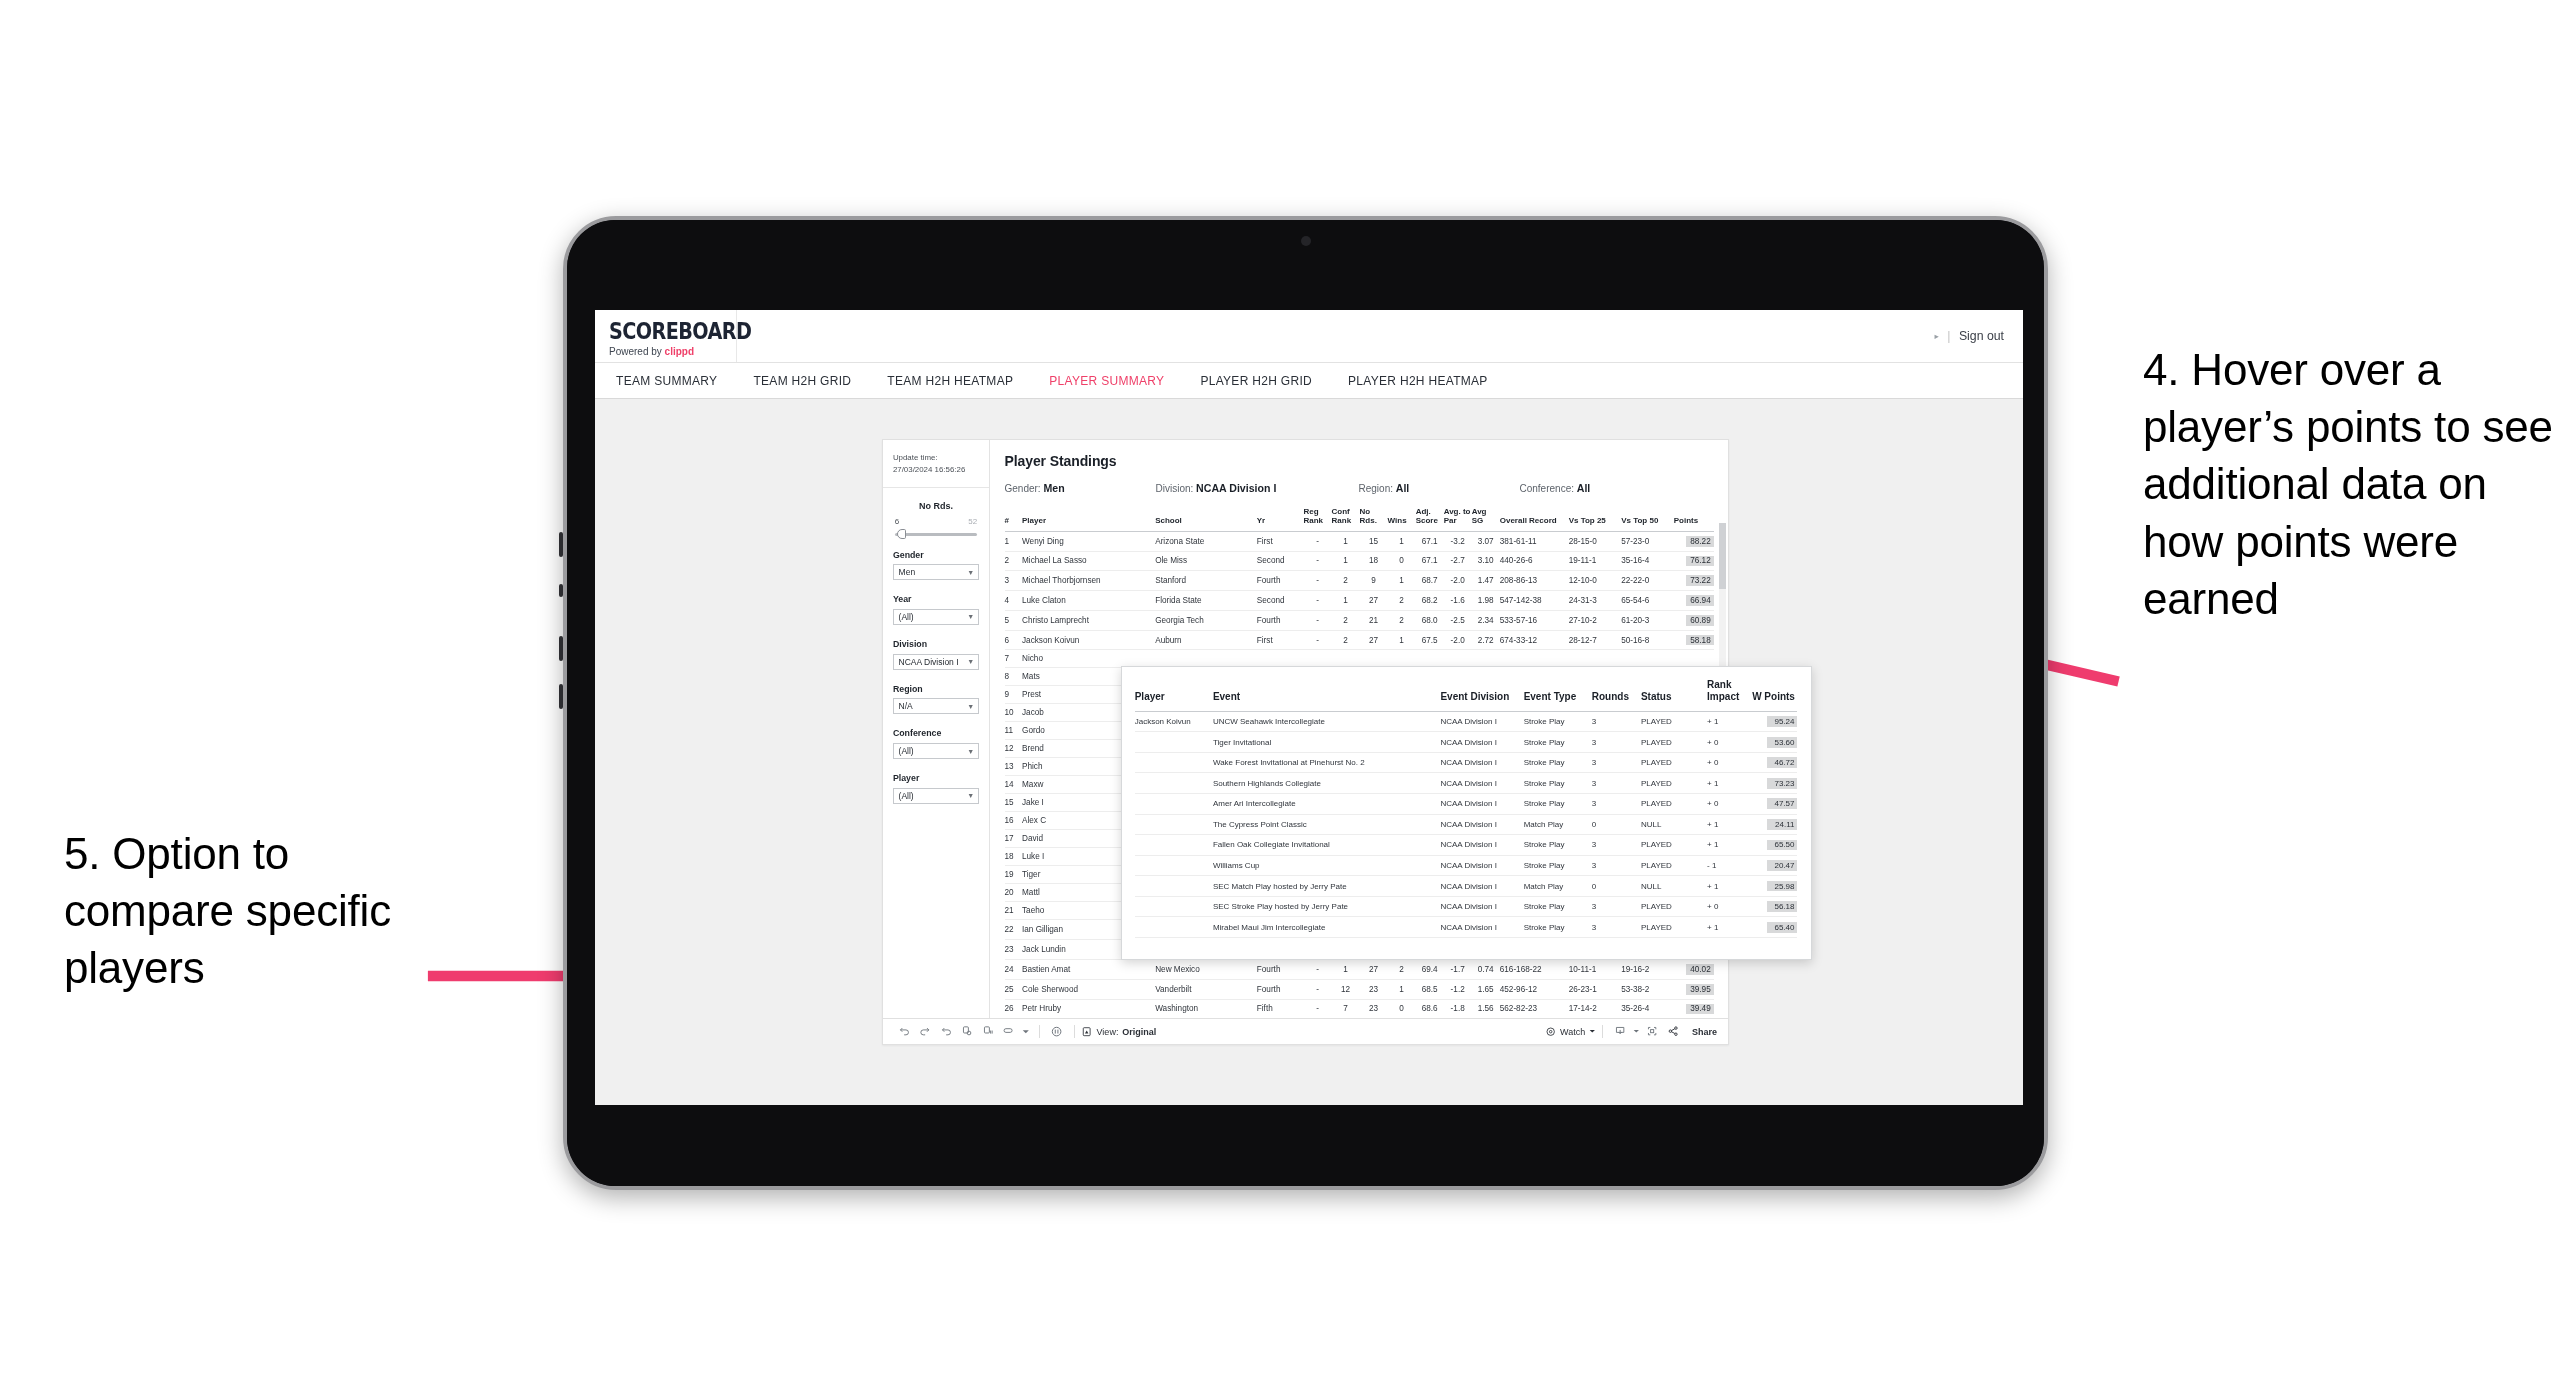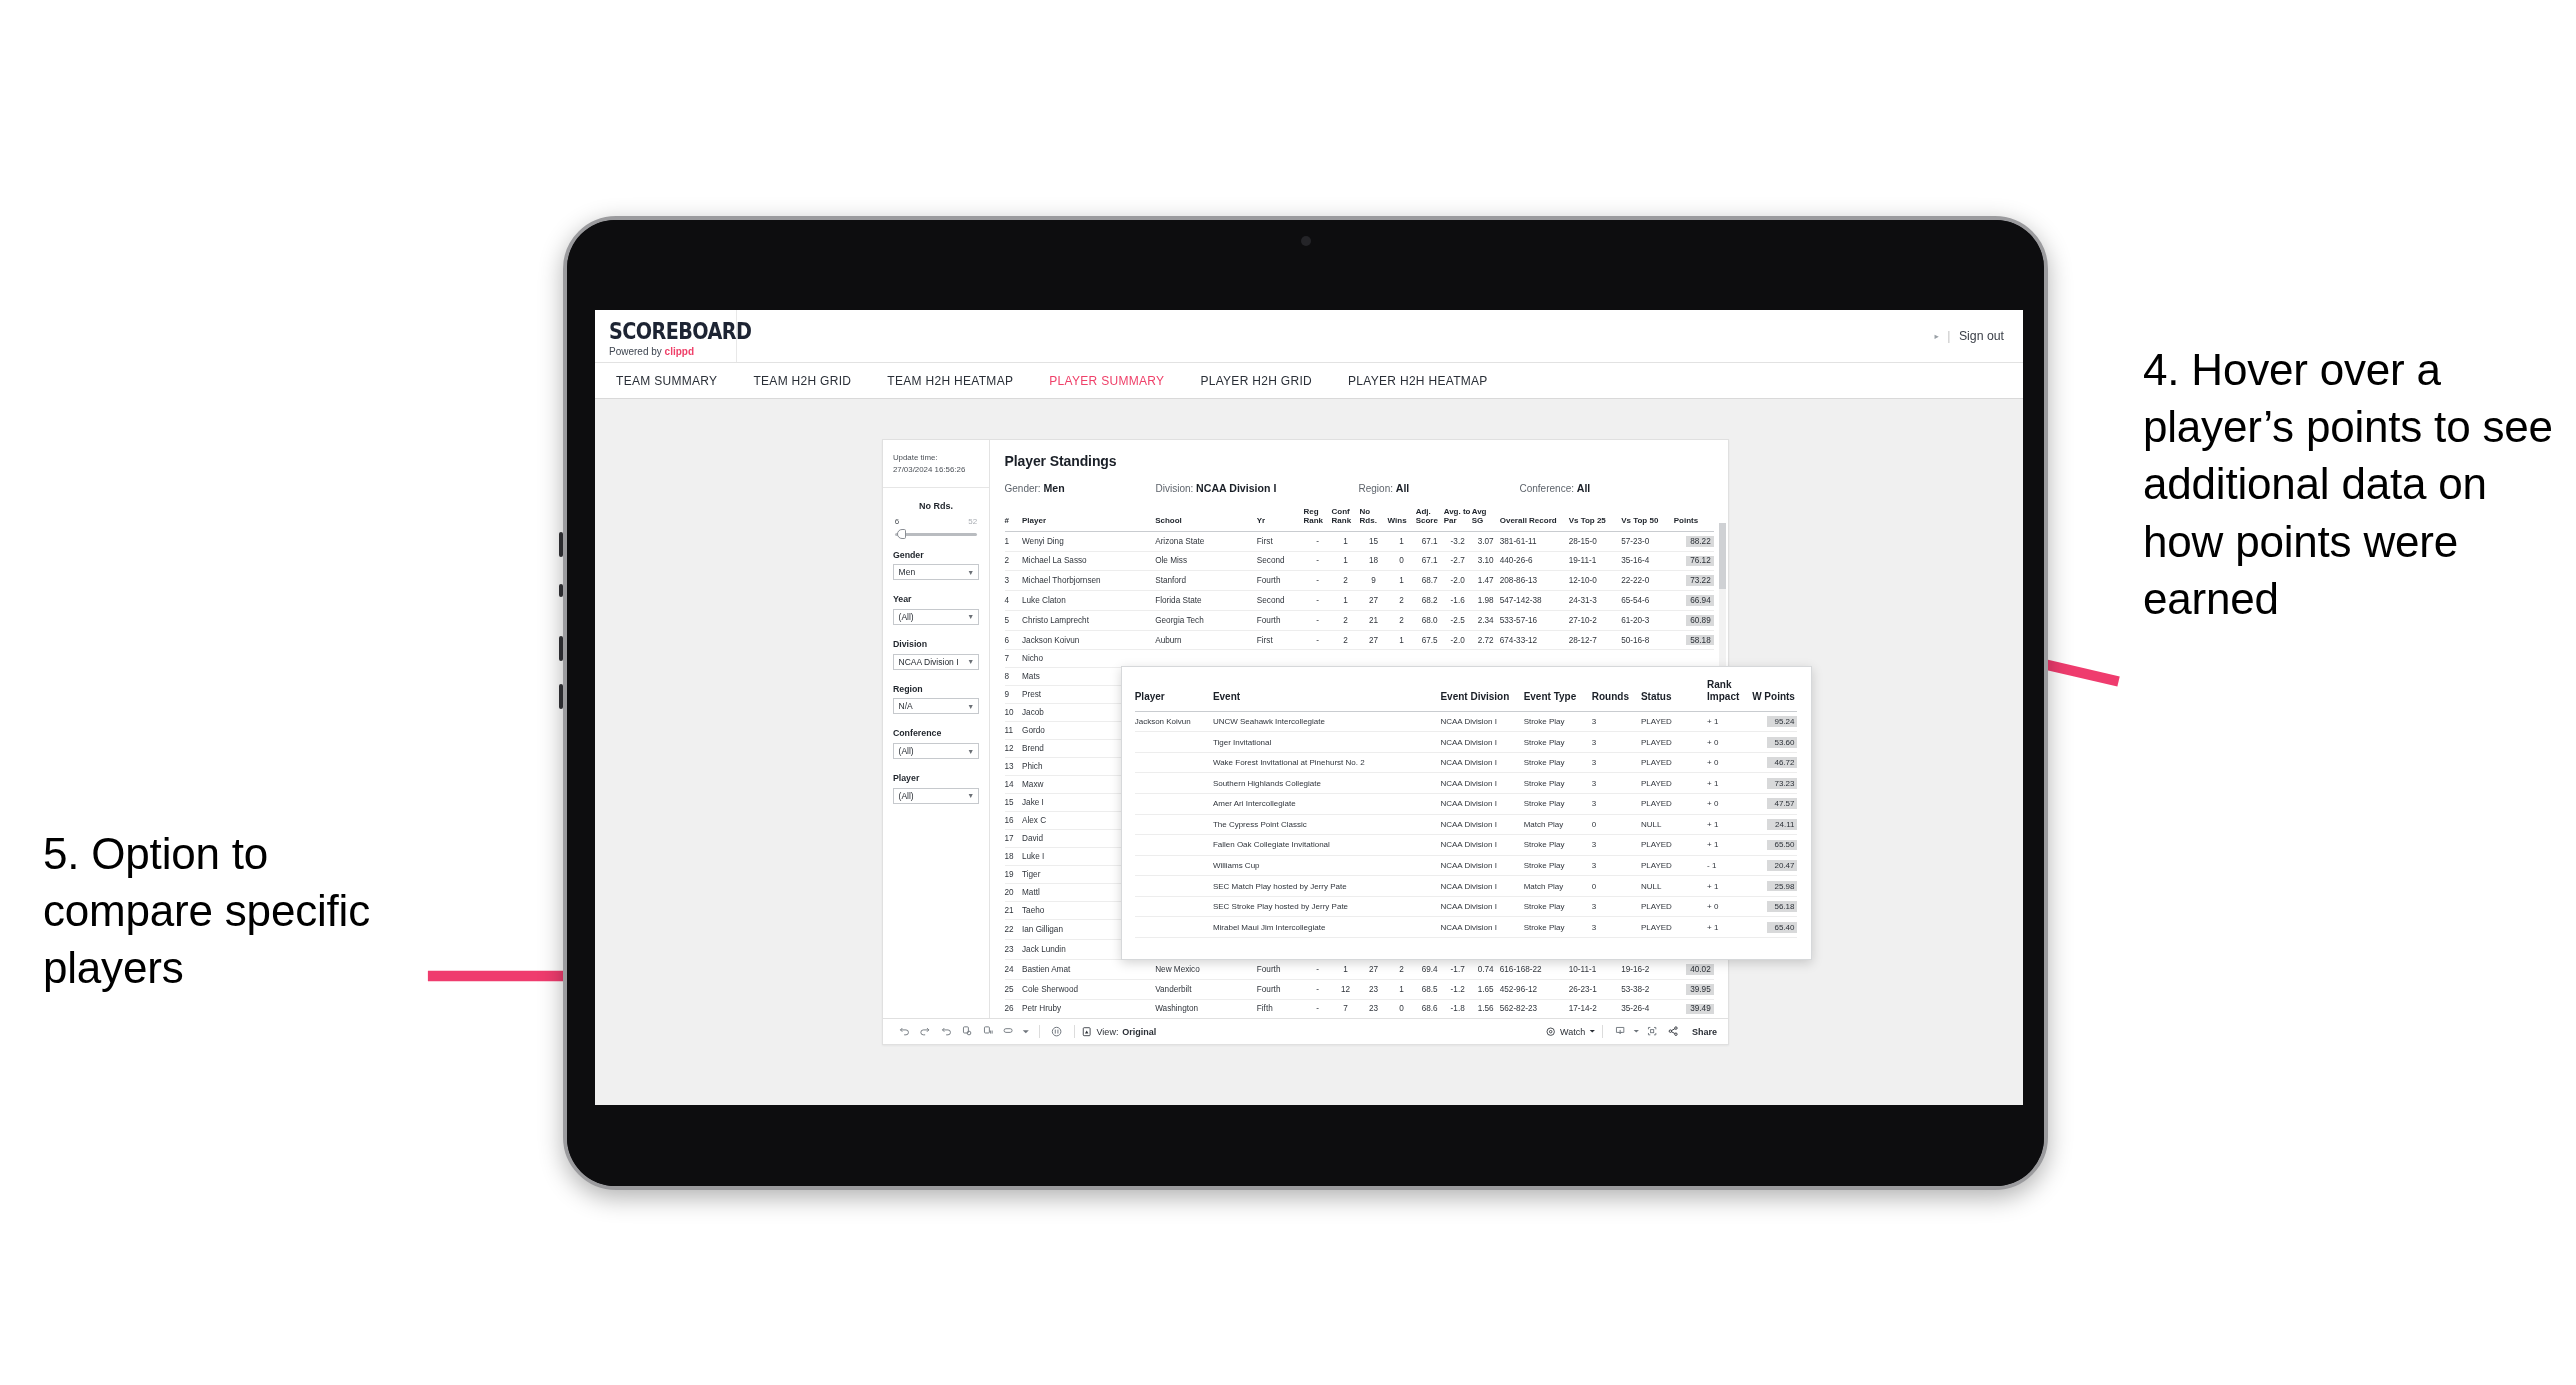--- a/index.html
+++ b/index.html
@@ -15,21 +15,21 @@
   .annot {
     position: absolute;
     font-family: "Liberation Sans", sans-serif;
     font-size: 44px;
     line-height: 1.30;
     color: #000;
     font-weight: 400;
     letter-spacing: -0.2px;
   }
   .annot-right { left: 2143px; top: 341px; width: 426px; }
-  .annot-left  { left: 43px;  top: 825px; width: 397px; }
+  .annot-left  { left: 64px;  top: 825px; width: 397px; }
 
   .arrow { position: absolute; }
   .arrow svg { display:block; overflow: visible; }
 
   
   .tablet {
     position: absolute;
     left: 563px; top: 216px;
     width: 1485px; height: 974px;
     background: #111113;

